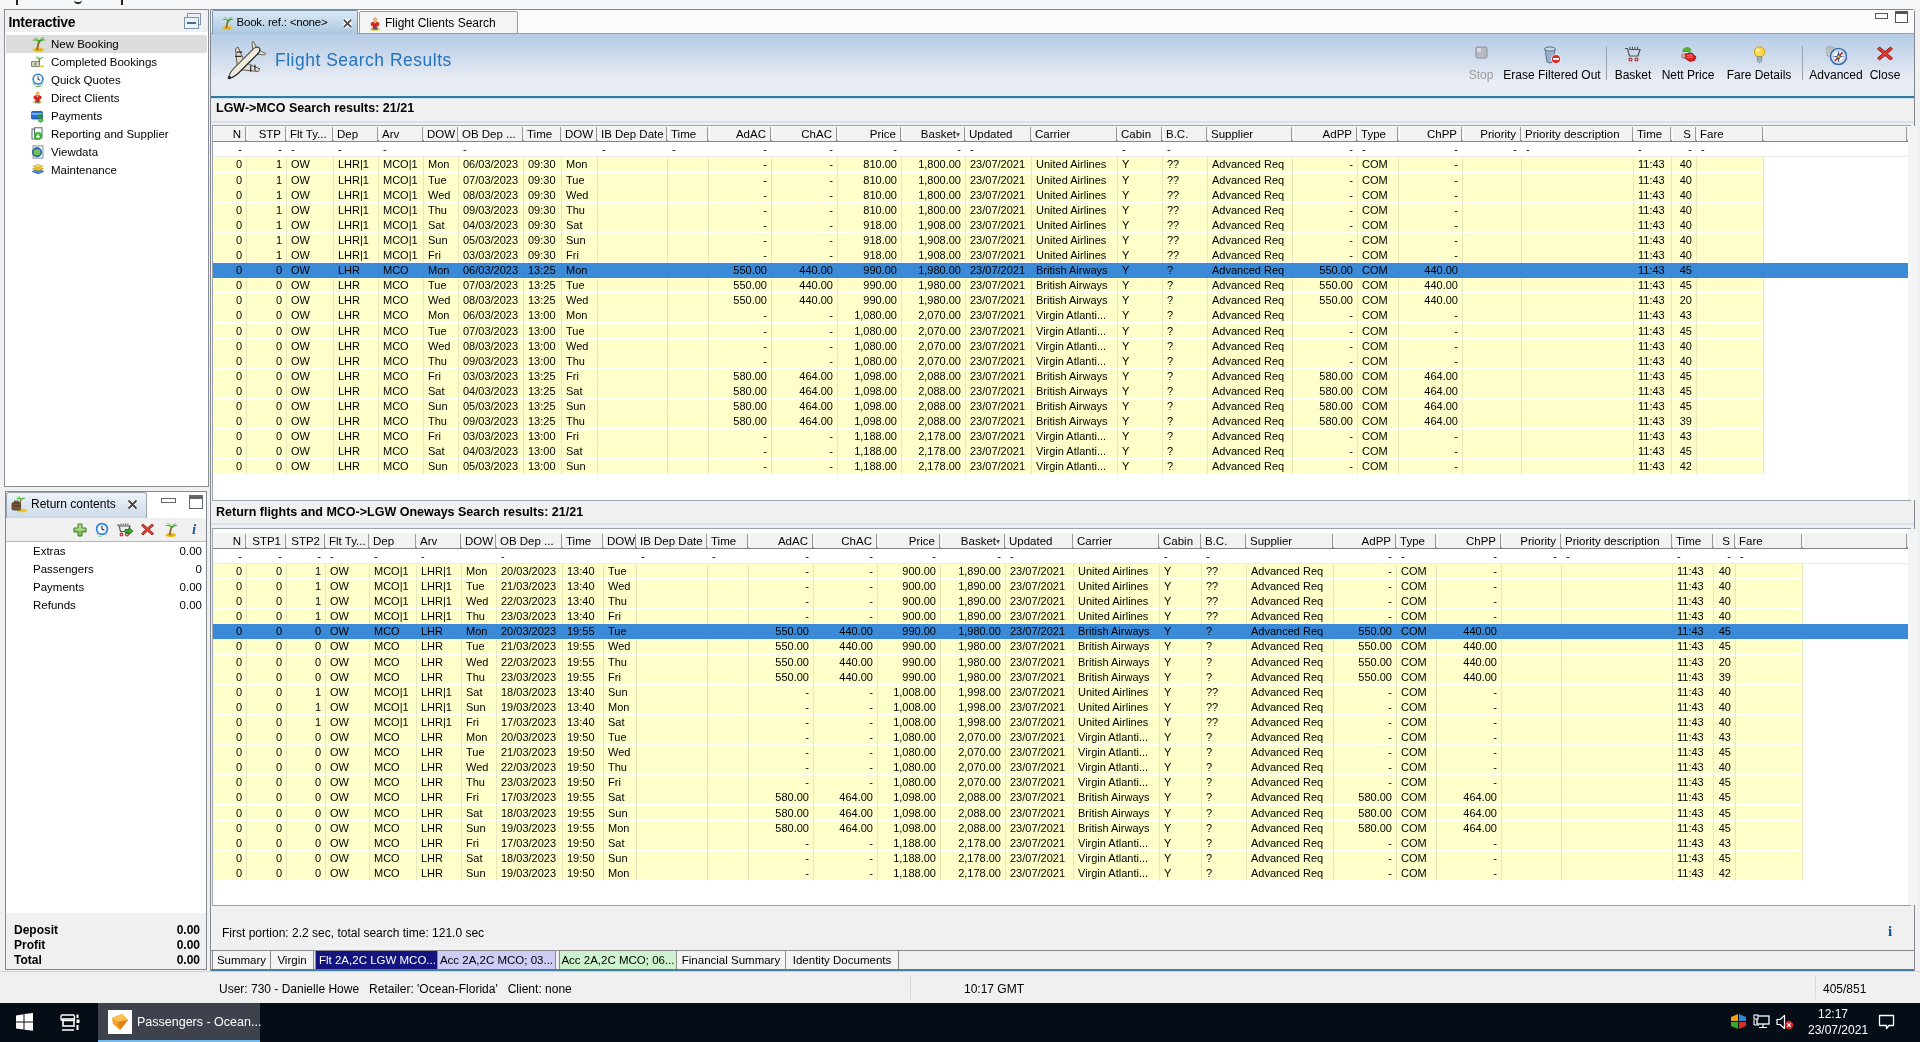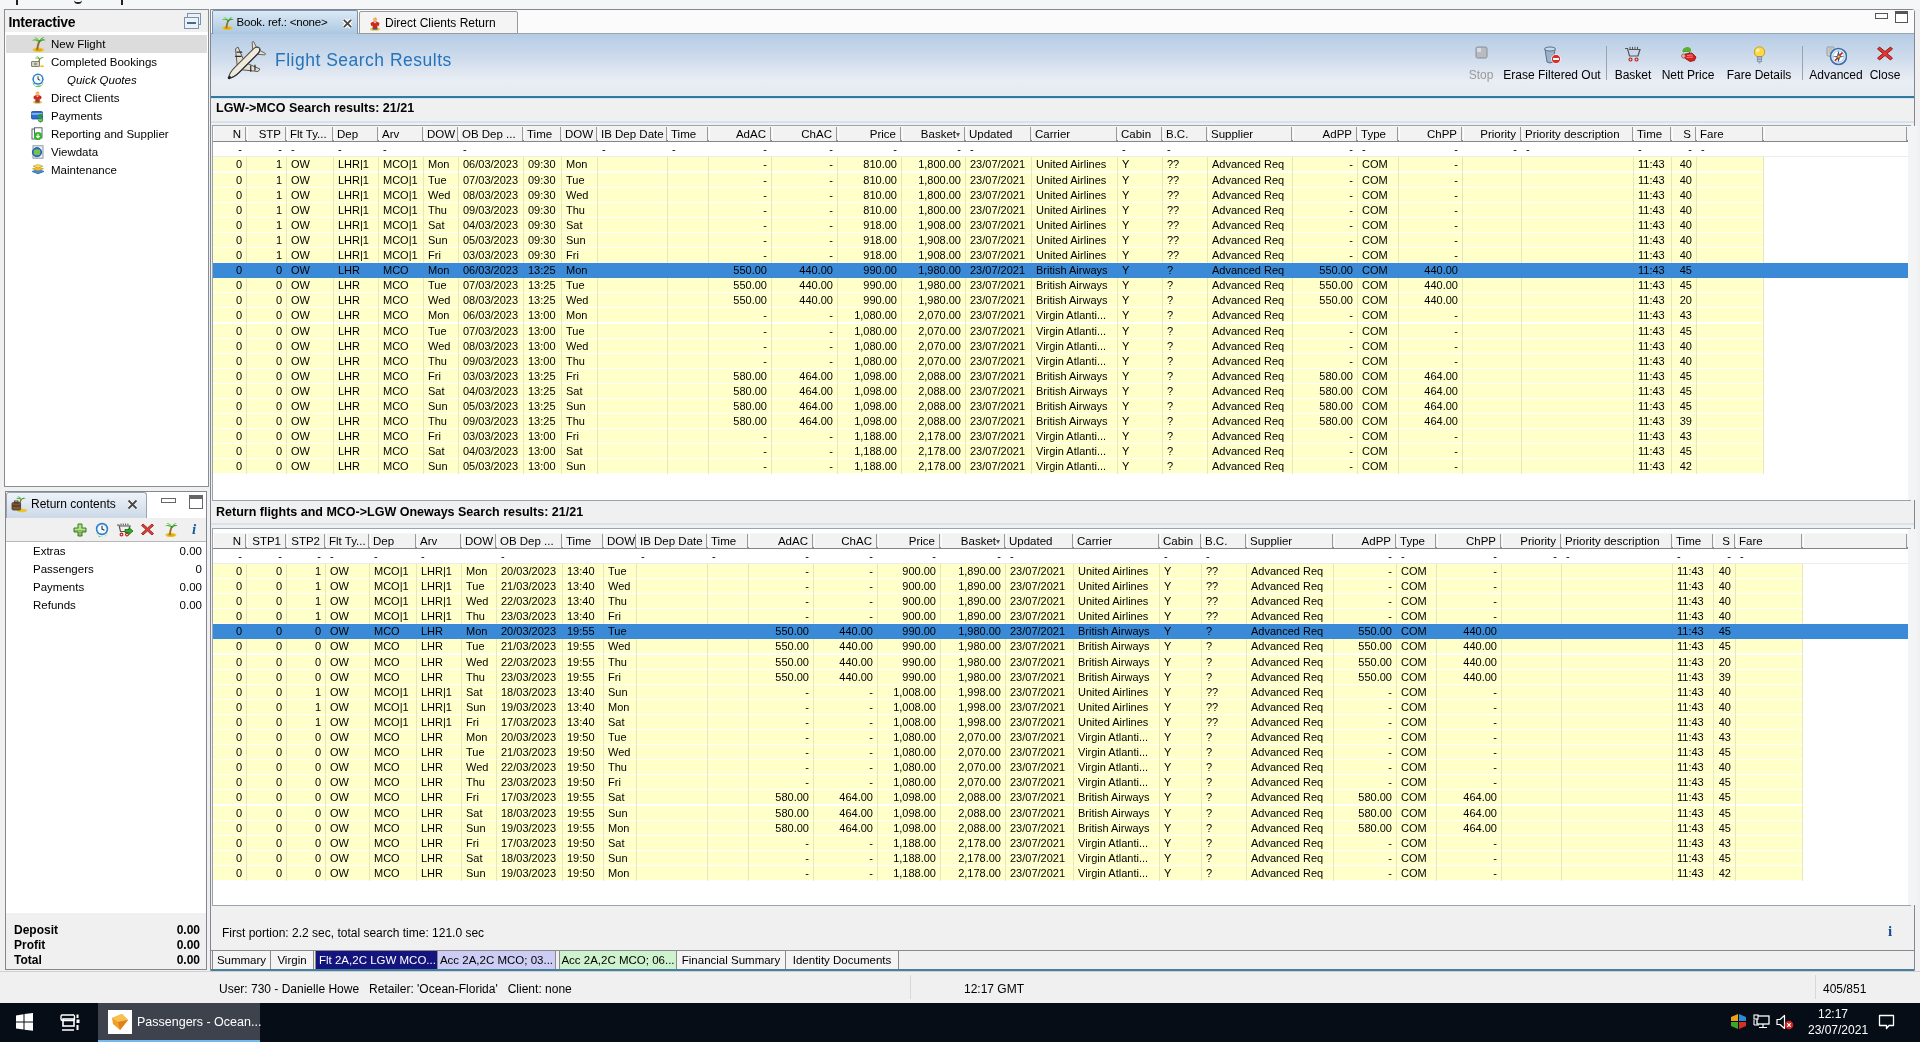--- a/index.html
+++ b/index.html
@@ -49,38 +49,38 @@
  <svg class="abs" style="left:25px;top:26px;" width="16" height="16" viewBox="0 0 13 13">
 <ellipse cx="6.8" cy="11.2" rx="4.8" ry="1.8" fill="#f0c428"></ellipse>
 <ellipse cx="6.8" cy="11.4" rx="3" ry="1" fill="#d8a818"></ellipse>
 <path d="M5.8 11.2 C6.3 8 6.8 5.6 7.8 3.8" stroke="#9a6b2f" stroke-width="1.6" fill="none"></path>
 <path d="M7.6 4.0 C5.4 2.2 3.2 2.3 1.6 3.7 C3.9 3.3 5.6 3.8 7.6 4.8 Z" fill="#47b832"></path>
 <path d="M7.6 4.0 C9.7 2.1 11.6 2.3 12.7 3.4 C10.7 3.3 9.1 3.9 7.7 4.8 Z" fill="#2f9e22"></path>
 <path d="M7.7 4.2 C6.6 1.8 4.8 0.7 3.0 1.0 C4.9 1.6 6.3 2.9 7.3 4.6 Z" fill="#5ecb42"></path>
 <path d="M7.7 4.2 C8.5 1.9 10.2 0.8 11.9 1.1 C10.2 1.7 8.9 3.0 8.1 4.6 Z" fill="#3aaa2a"></path>
 <circle cx="7.7" cy="4.3" r="0.8" fill="#2f8a1e"></circle>
 </svg>
-<div class="treeitem" style="left:46px;top:25px;">New Flight</div>
+<div class="treeitem" style="left:46px;top:25px;">New Booking</div>
 <svg class="abs" style="left:26px;top:45px;" width="13" height="13" viewBox="0 0 13 13">
 <path d="M7.8 9 C8 6.5 8.2 5 8.8 3.4" stroke="#9a6b2f" stroke-width="1.4" fill="none"></path>
 <path d="M8.7 3.6 C6.9 2.1 5 2.2 3.7 3.2 C5.6 3 7 3.4 8.7 4.2 Z" fill="#3faf2e"></path>
 <path d="M8.7 3.6 C10.4 1.9 12 2.1 12.9 3.0 C11.3 3 10 3.5 8.8 4.3 Z" fill="#2f9e22"></path>
 <path d="M8.8 3.8 C7.9 1.7 6.3 0.8 4.8 1.0 C6.4 1.5 7.5 2.7 8.4 4.2 Z" fill="#54c43c"></path>
 <rect x="0.5" y="6.5" width="8" height="5" rx="0.5" fill="#d8d4c8" stroke="#6a665a" stroke-width="0.8"></rect>
 <ellipse cx="4.5" cy="9" rx="1.6" ry="1.4" fill="#8aa86a"></ellipse>
 <ellipse cx="11" cy="11.2" rx="2" ry="1" fill="#f0c428"></ellipse>
 </svg>
 <div class="treeitem" style="left:46px;top:43px;">Completed Bookings</div>
 <svg class="abs" style="left:26px;top:63px;" width="14" height="14" viewBox="0 0 14 14">
 <path d="M1.5 8.5 A5.5 5.5 0 0 0 12.5 8.5 L10.8 12.2 L4 13 Z" fill="#58c23c"></path>
 <circle cx="7" cy="6.2" r="5.6" fill="#2a7fd0"></circle>
 <circle cx="7" cy="6.2" r="4.1" fill="#f4f8ff"></circle>
 <path d="M7 3.4 L7 6.3 L9.2 7.3" stroke="#333" stroke-width="1" fill="none"></path>
 </svg>
-<div class="treeitem" style="left:62px;top:61px;font-style:italic;">Quick Quotes</div>
+<div class="treeitem" style="left:46px;top:61px;">Quick Quotes</div>
 <svg class="abs" style="left:26px;top:81px;" width="13" height="13" viewBox="0 0 14 14">
 <ellipse cx="7" cy="12.2" rx="5" ry="1.6" fill="#e8c84a"></ellipse>
 <circle cx="7" cy="2.6" r="2.1" fill="#f0b67a"></circle>
 <path d="M7 2.9 a2.2 2.2 0 0 1 2.2 -1.6 a3 3 0 0 1 -2.1 -1" fill="#e8a435"></path>
 <path d="M2.5 6.5 C3.5 4.8 5 4.4 7 4.4 C9 4.4 10.5 4.8 11.5 6.5 L10.6 9.2 L9.4 8.4 L9.4 11.4 L4.6 11.4 L4.6 8.4 L3.4 9.2 Z" fill="#cc2a1e"></path>
 <path d="M5.2 4.8 L7 6.6 L8.8 4.8" fill="#ffd9a0"></path>
 <rect x="4.7" y="11" width="4.6" height="1.6" fill="#3a5a8a"></rect>
 </svg>
 <div class="treeitem" style="left:46px;top:79px;">Direct Clients</div>
 <svg class="abs" style="left:26px;top:99px;" width="14" height="14" viewBox="0 0 14 14">
@@ -189,21 +189,21 @@
 <div class="abs" style="left:211px;top:10px;width:1703px;height:24px;background:#fbfbfb;border-bottom:1px solid #9aa4ae;"></div>
 <div class="abs" style="left:359px;top:11px;width:159px;height:23px;background:#f4f4f4;border:1px solid #999;border-radius:2px 2px 0 0;">
  <svg class="abs" style="left:8px;top:5px;" width="14" height="14" viewBox="0 0 14 14">
 <ellipse cx="7" cy="12.2" rx="5" ry="1.6" fill="#e8c84a"></ellipse>
 <circle cx="7" cy="2.6" r="2.1" fill="#f0b67a"></circle>
 <path d="M7 2.9 a2.2 2.2 0 0 1 2.2 -1.6 a3 3 0 0 1 -2.1 -1" fill="#e8a435"></path>
 <path d="M2.5 6.5 C3.5 4.8 5 4.4 7 4.4 C9 4.4 10.5 4.8 11.5 6.5 L10.6 9.2 L9.4 8.4 L9.4 11.4 L4.6 11.4 L4.6 8.4 L3.4 9.2 Z" fill="#cc2a1e"></path>
 <path d="M5.2 4.8 L7 6.6 L8.8 4.8" fill="#ffd9a0"></path>
 <rect x="4.7" y="11" width="4.6" height="1.6" fill="#3a5a8a"></rect>
 </svg>
- <span style="position:absolute;left:25px;top:4px;font-size:12px;">Direct Clients Return</span>
+ <span style="position:absolute;left:25px;top:4px;font-size:12px;">Flight Clients Search</span>
 </div>
 <div class="abs" style="left:211.5px;top:10px;width:146px;height:24px;background:linear-gradient(#dce9f6,#aac7e0);border:1px solid #7a92aa;border-bottom:none;border-radius:2px 2px 0 0;">
  <svg class="abs" style="left:7px;top:5px;" width="14" height="14" viewBox="0 0 13 13">
 <ellipse cx="6.8" cy="11.2" rx="4.8" ry="1.8" fill="#f0c428"></ellipse>
 <ellipse cx="6.8" cy="11.4" rx="3" ry="1" fill="#d8a818"></ellipse>
 <path d="M5.8 11.2 C6.3 8 6.8 5.6 7.8 3.8" stroke="#9a6b2f" stroke-width="1.6" fill="none"></path>
 <path d="M7.6 4.0 C5.4 2.2 3.2 2.3 1.6 3.7 C3.9 3.3 5.6 3.8 7.6 4.8 Z" fill="#47b832"></path>
 <path d="M7.6 4.0 C9.7 2.1 11.6 2.3 12.7 3.4 C10.7 3.3 9.1 3.9 7.7 4.8 Z" fill="#2f9e22"></path>
 <path d="M7.7 4.2 C6.6 1.8 4.8 0.7 3.0 1.0 C4.9 1.6 6.3 2.9 7.3 4.6 Z" fill="#5ecb42"></path>
 <path d="M7.7 4.2 C8.5 1.9 10.2 0.8 11.9 1.1 C10.2 1.7 8.9 3.0 8.1 4.6 Z" fill="#3aaa2a"></path>
@@ -1592,21 +1592,21 @@
 <div class="btab" style="left:315px;width:123px;background:#14147e;color:#fff;text-align:left;padding-left:3px;">Flt 2A,2C LGW MCO...</div>
 <div class="btab" style="left:437px;width:119px;background:#ccccf4;">Acc 2A,2C MCO; 03...</div>
 <div class="btab" style="left:559px;width:118px;background:#cdf2cd;">Acc 2A,2C MCO; 06...</div>
 <div class="btab" style="left:676px;width:110px;">Financial Summary</div>
 <div class="btab" style="left:785px;width:114px;">Identity Documents</div>
 <div class="abs" style="left:211px;top:968.5px;width:1703px;height:2px;background:#45809f;"></div>
 <div class="abs" style="left:211px;top:970.5px;width:1703px;height:1px;background:#9aa2aa;"></div>
 
 <div class="abs" style="left:0;top:971px;width:1920px;height:31px;background:#f0f0f0;border-top:1px solid #d0d0d0;">
  <span class="abs" style="left:219px;top:10px;font-size:12px;">User: 730 - Danielle Howe&nbsp;&nbsp;&nbsp;Retailer: 'Ocean-Florida'&nbsp;&nbsp;&nbsp;Client: none</span>
- <span class="abs" style="left:964px;top:10px;font-size:12px;">12:17 GMT</span>
+ <span class="abs" style="left:964px;top:10px;font-size:12px;">10:17 GMT</span>
  <span class="abs" style="left:1823px;top:10px;font-size:12px;">405/851</span>
  <span class="abs" style="left:910px;top:3px;width:1px;height:24px;background:#d8d8d8;"></span>
  <span class="abs" style="left:1815px;top:3px;width:1px;height:24px;background:#d8d8d8;"></span>
 </div>
 
 <div class="abs" style="left:0;top:1003px;width:1920px;height:39px;background:#070d17;">
  <svg class="abs" style="left:16px;top:10px;" width="17" height="18" viewBox="0 0 17 18">
 <path d="M0 2.5 L7.5 1.3 V8.4 L0 8.4 Z" fill="#fff"></path>
 <path d="M8.5 1.1 L17 0 V8.4 L8.5 8.4 Z" fill="#fff"></path>
 <path d="M0 9.4 L7.5 9.4 V16.5 L0 15.4 Z" fill="#fff"></path>

